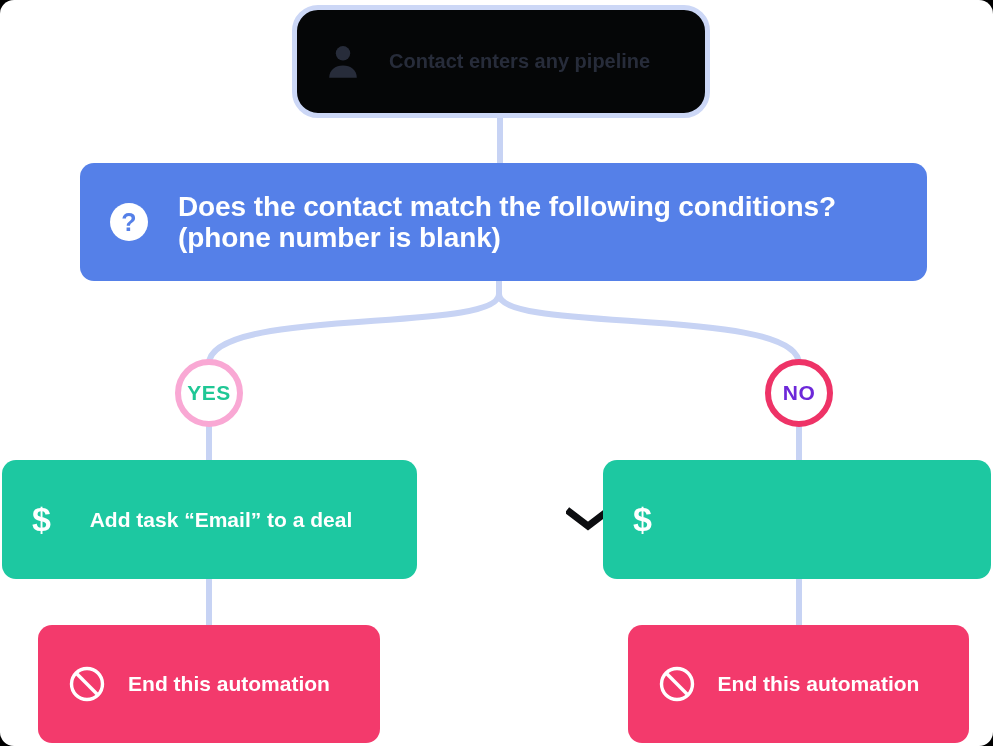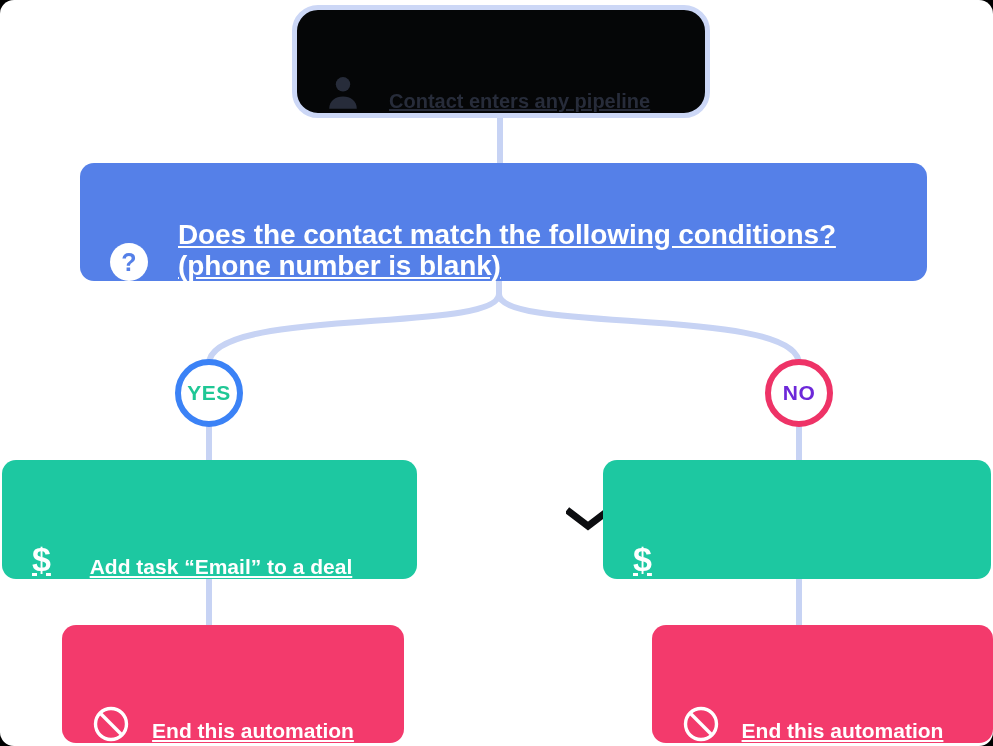--- a/index.html
+++ b/index.html
@@ -3,51 +3,51 @@
 <meta charset="utf-8">
 <style>
   * { margin:0; padding:0; box-sizing:border-box; }
   html,body { width:993px; height:746px; background:#000; overflow:hidden; }
   .canvas {
     position:relative; width:993px; height:746px;
     background:#fff; border-radius:14px; overflow:hidden;
     font-family:"Liberation Sans", sans-serif; font-weight:700;
   }
   .connectors { position:absolute; left:0; top:0; z-index:1; }
-  .node { position:absolute; display:flex; align-items:flex-end; z-index:3; border-radius:14px; color:#fff;text-decoration:underline; }
+  .node { position:absolute; display:flex; align-items:center; z-index:3; border-radius:14px; color:#fff; }
 
   .trigger {
     left:292px; top:5px; width:418px; height:113px;
     background:#050607; border:5px solid #ccd7f6; border-radius:26px; color:#272c3a;
   }
   .trigger .nicon { margin-left:28px; display:flex; flex:none; }
   .trigger .label { margin-left:28px; font-size:20px; }
 
   .condition { left:80px; top:163px; width:847px; height:118px; background:#5580e8; }
   .qbubble {
     width:38px; height:38px; border-radius:50%; background:#fff; color:#5580e8;
     display:flex; align-items:center; justify-content:center; font-size:25px; margin-left:30px; flex:none;
   }
   .condition .label { margin-left:30px; font-size:28px; line-height:31px; width:726px; letter-spacing:-0.1px; }
 
   .badge {
     position:absolute; width:68px; height:68px; border-radius:50%; background:#fff;
     display:flex; align-items:center; justify-content:center; font-size:21px; z-index:4;
     letter-spacing:0.5px;
   }
-  .badge.yes { left:175px; top:359px; border:6px solid #3b82f6; color:#1fc795; }
+  .badge.yes { left:175px; top:359px; border:6px solid #f9a8d4; color:#1fc795; }
   .badge.no  { left:765px; top:359px; border:6px solid #ee3367; color:#6d28d9; }
 
   .action { background:#1dc8a1; }
   .action.left  { left:2px;   top:460px; width:415px; height:119px; }
   .action.right { left:603px; top:460px; width:388px; height:119px; }
   .dollar { font-size:34px; margin-left:30px; flex:none; }
   .action .label { flex:1; text-align:center; font-size:21px; padding-right:26px; }
 
-  .end { background:#f33a6c;margin-left:24px; }
+  .end { background:#f33a6c; }
   .end.left  { left:38px;  top:625px; width:342px; height:118px; }
   .end.right { left:628px; top:625px; width:341px; height:118px; }
   .end .nicon { margin-left:30px; flex:none; display:flex; }
   .end .label { flex:1; text-align:center; font-size:21px; padding-right:28px; }
 
   .envelope {
     position:absolute; left:566px; top:506px; width:44px; height:33px;
     background:#fff; z-index:2; border-radius:2px; overflow:hidden;
   }
 </style>

